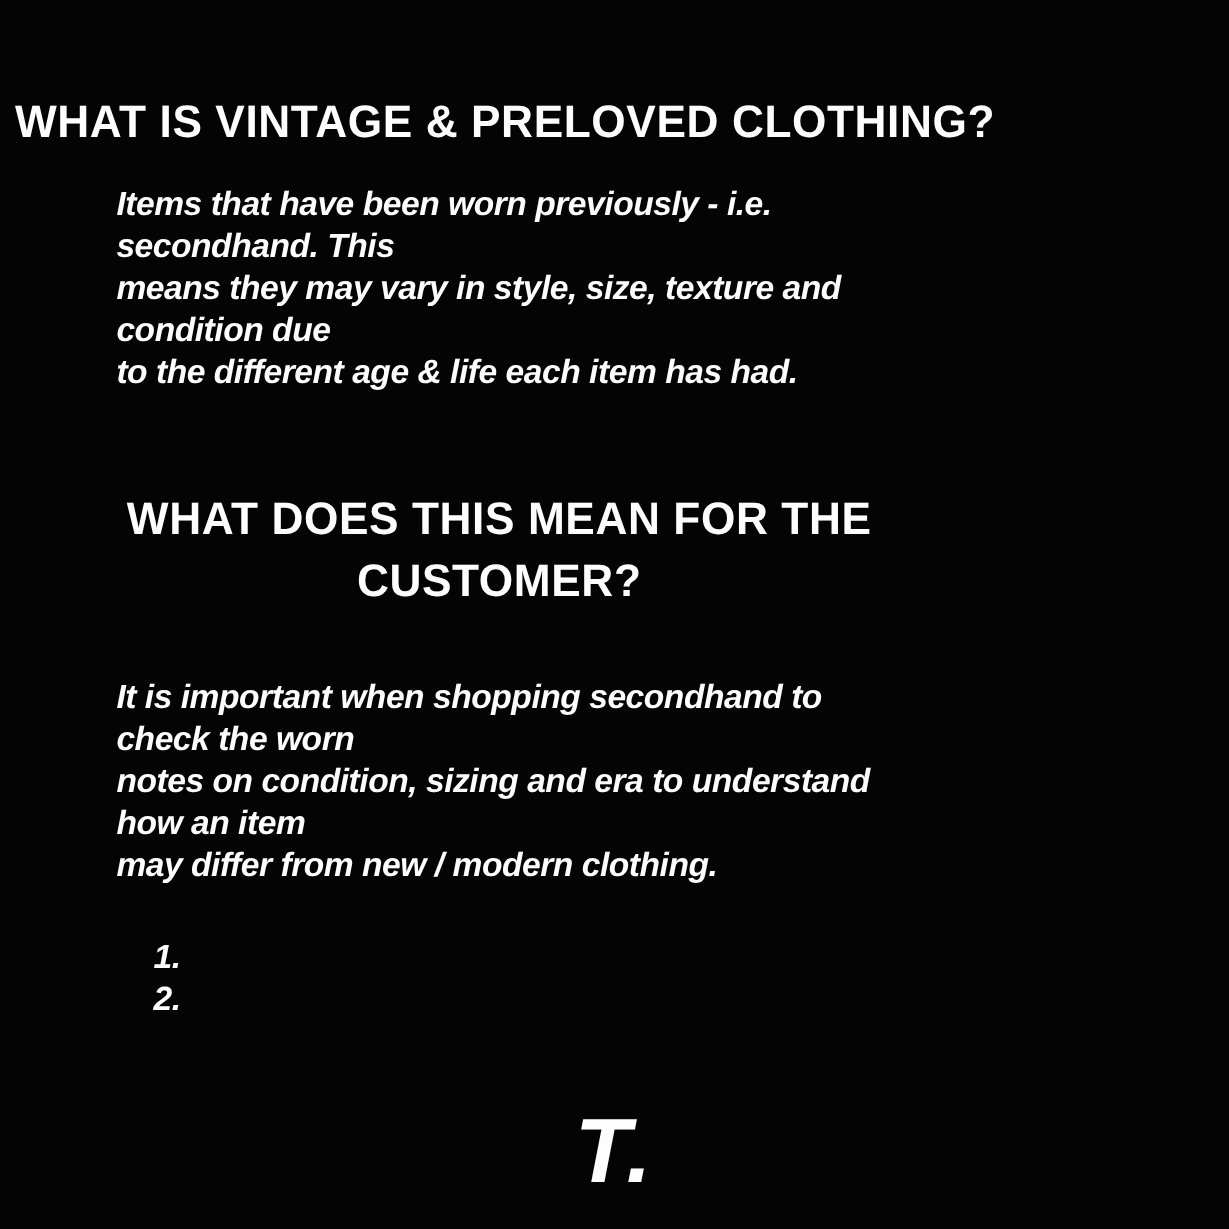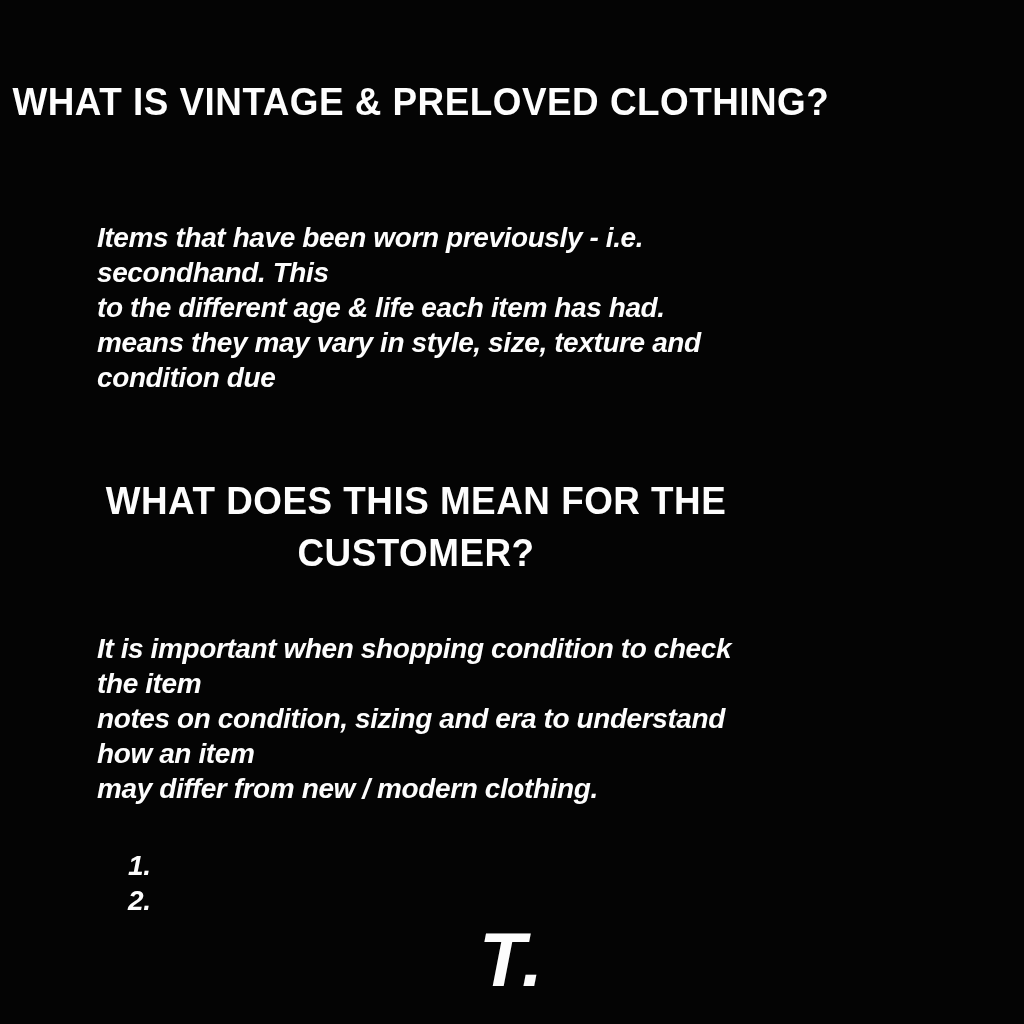--- a/index.html
+++ b/index.html
@@ -43,21 +43,21 @@
   }
   .body-block {
     margin-left: 97px;
     margin-right: 70px;
     font-size: 28px;
     font-weight: bold;
     font-style: italic;
     letter-spacing: -0.4px;
     line-height: 35px;
   }
-  .intro-block { margin-top: 96px; }
+  .intro-block { margin-top: 28px; }
   .customer-block { margin-top: 52px; }
   .checklist-intro-block { margin-top: 37px; }
   .checklist-block {
     margin-top: 42px;
     margin-left: 128px;
     font-size: 28px;
     font-weight: bold;
     font-style: italic;
     letter-spacing: -0.4px;
     line-height: 35px;
@@ -84,31 +84,31 @@
 </style>
 </head>
 <body>
 
 <div class="canvas">
 
   <div class="main-heading">WHAT IS VINTAGE &amp; PRELOVED CLOTHING?</div>
 
   <div class="body-block intro-block">
     <span class="line">Items that have been worn previously - i.e. secondhand. This</span>
+    <span class="line">means they may vary in style, size, texture and condition due</span>
     <span class="line">to the different age &amp; life each item has had.</span>
-    <span class="line">means they may vary in style, size, texture and condition due</span>
   </div>
 
   <div class="section-heading">
     <span class="line">WHAT DOES THIS MEAN FOR THE</span>
     <span class="line">CUSTOMER?</span>
   </div>
 
   <div class="body-block customer-block">
-    <span class="line">It is important when shopping condition to check the item</span>
+    <span class="line">It is important when shopping secondhand to check the worn</span>
     <span class="line">notes on condition, sizing and era to understand how an item</span>
     <span class="line">may differ from new / modern clothing.</span>
   </div>
 
 
   <div class="checklist-block">
     <div class="list-row">
       <span class="list-number">1.</span>
     </div>
     <div class="list-row">

